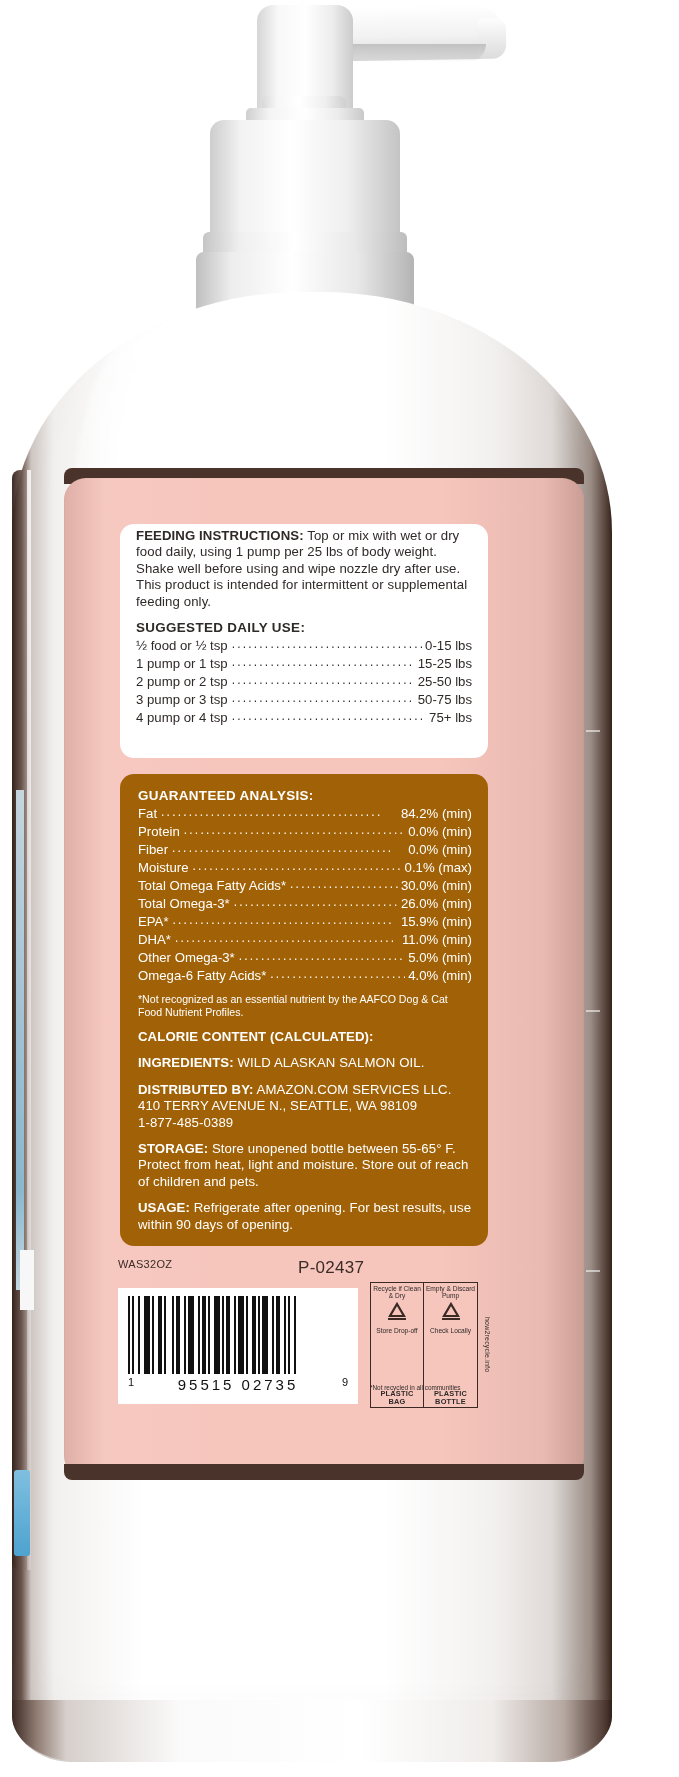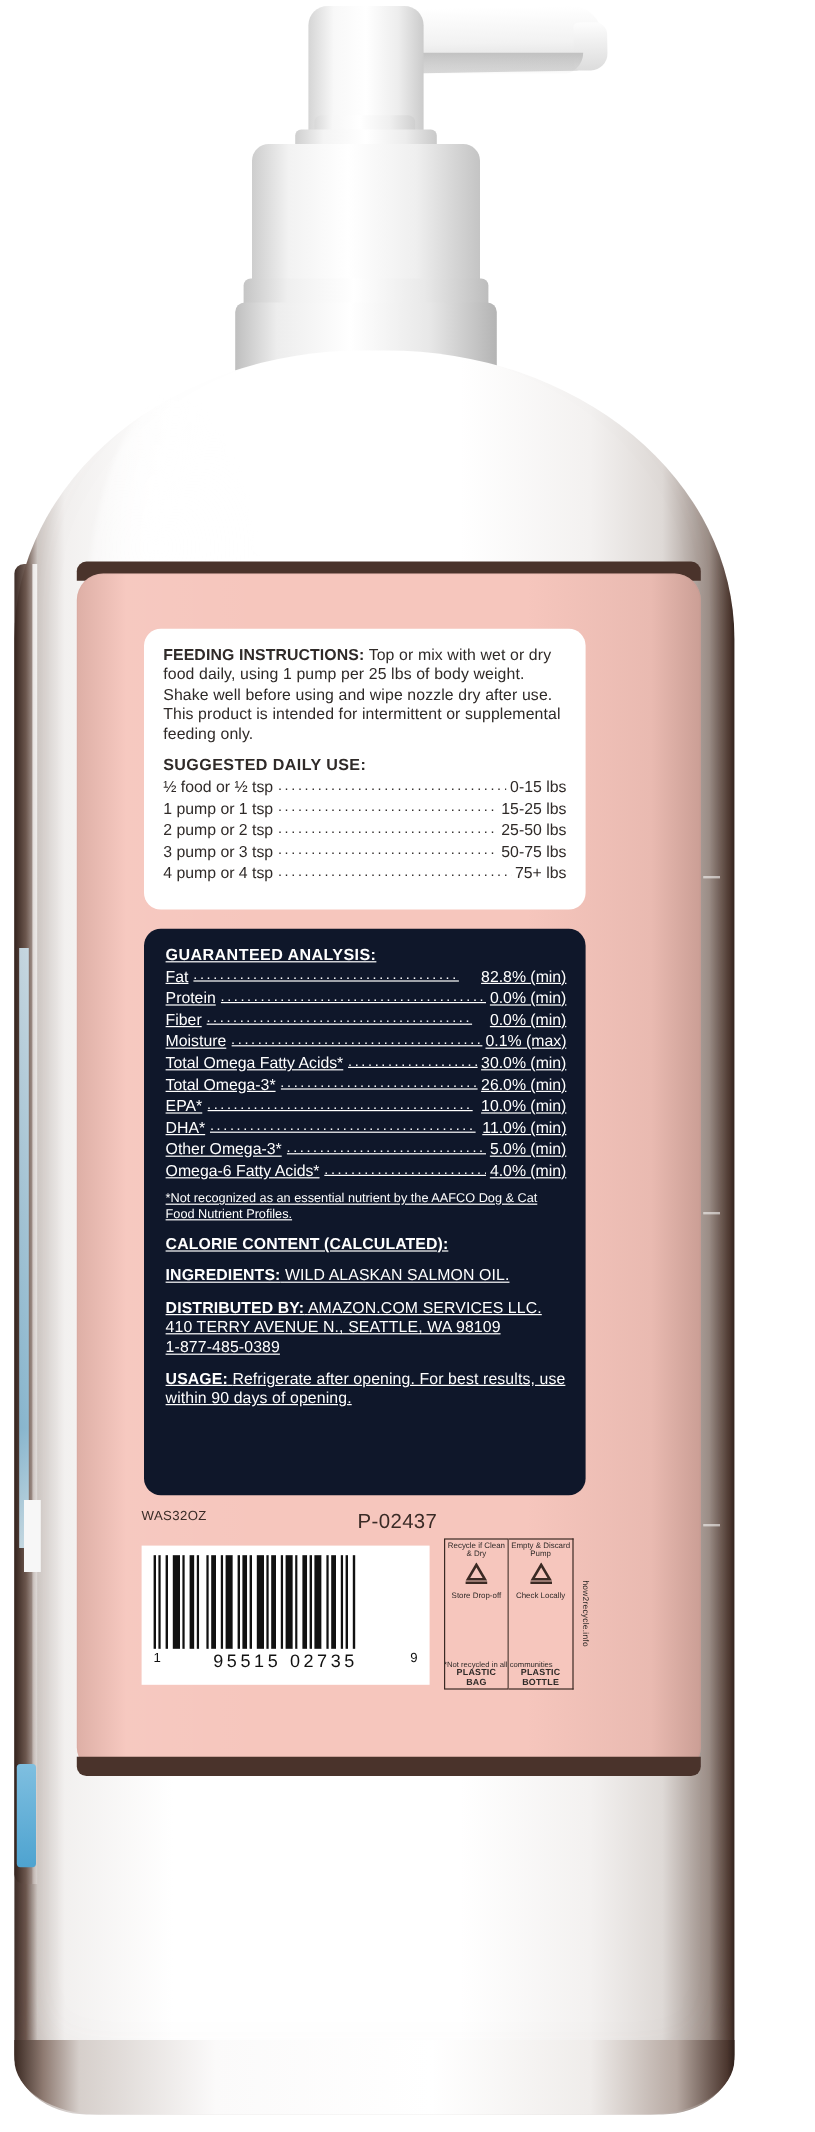--- a/index.html
+++ b/index.html
@@ -204,34 +204,33 @@
     border-radius: 0 0 8px 8px;
   }
 
   
   .card-white {
     position: absolute;
     left: 120px; top: 524px;
     width: 368px; height: 234px;
     background: #ffffff;
     border-radius: 14px;
-    padding: 14px 16px 10px 16px;
+    padding: 4px 16px 10px 16px;
     box-sizing: border-box;
     color: #2f2a28;
   }
   .card-brown {
     position: absolute;
     left: 120px; top: 774px;
     width: 368px; height: 472px;
-    background: #0f172a;
+    background: #a16207;
     border-radius: 14px;
     padding: 14px 16px 10px 18px;
     box-sizing: border-box;
     color: #ffffff;
-    text-decoration: underline;
   }
 
   .txt {
     font-size: 13.2px;
     line-height: 16.4px;
     letter-spacing: .1px;
   }
   .bold { font-weight: bold; }
   .head {
     font-size: 13.4px;
@@ -433,21 +432,21 @@
     </div>
   </div>
 
   <div class="card-brown">
     <div class="head">GUARANTEED ANALYSIS:</div>
 
     <div>
       <div class="row">
         <span class="lbl">Fat</span>
         <span class="dots">........................................</span>
-        <span class="val">82.8% (min)</span>
+        <span class="val">84.2% (min)</span>
       </div>
       <div class="row">
         <span class="lbl">Protein</span>
         <span class="dots">........................................</span>
         <span class="val">0.0% (min)</span>
       </div>
       <div class="row">
         <span class="lbl">Fiber</span>
         <span class="dots">........................................</span>
         <span class="val">0.0% (min)</span>
@@ -463,21 +462,21 @@
         <span class="val">30.0% (min)</span>
       </div>
       <div class="row">
         <span class="lbl">Total Omega-3*</span>
         <span class="dots">........................................</span>
         <span class="val">26.0% (min)</span>
       </div>
       <div class="row">
         <span class="lbl">EPA*</span>
         <span class="dots">........................................</span>
-        <span class="val">10.0% (min)</span>
+        <span class="val">15.9% (min)</span>
       </div>
       <div class="row">
         <span class="lbl">DHA*</span>
         <span class="dots">........................................</span>
         <span class="val">11.0% (min)</span>
       </div>
       <div class="row">
         <span class="lbl">Other Omega-3*</span>
         <span class="dots">........................................</span>
         <span class="val">5.0% (min)</span>
@@ -502,20 +501,24 @@
 
     <div class="txt" style="margin-bottom:10px">
       <div>
         <span class="bold">DISTRIBUTED BY:</span>
         <span>AMAZON.COM SERVICES LLC.</span>
       </div>
       <div>410 TERRY AVENUE N., SEATTLE, WA 98109</div>
       <div>1-877-485-0389</div>
     </div>
 
+    <p class="txt para">
+      <span class="bold">STORAGE:</span>
+      <span>Store unopened bottle between 55-65° F. Protect from heat, light and moisture. Store out of reach of children and pets.</span>
+    </p>
 
     <p class="txt" style="margin:0">
       <span class="bold">USAGE:</span>
       <span>Refrigerate after opening. For best results, use within 90 days of opening.</span>
     </p>
   </div>
 
   <div class="code-left">WAS32OZ</div>
   <div class="code-right">P-02437</div>
 

